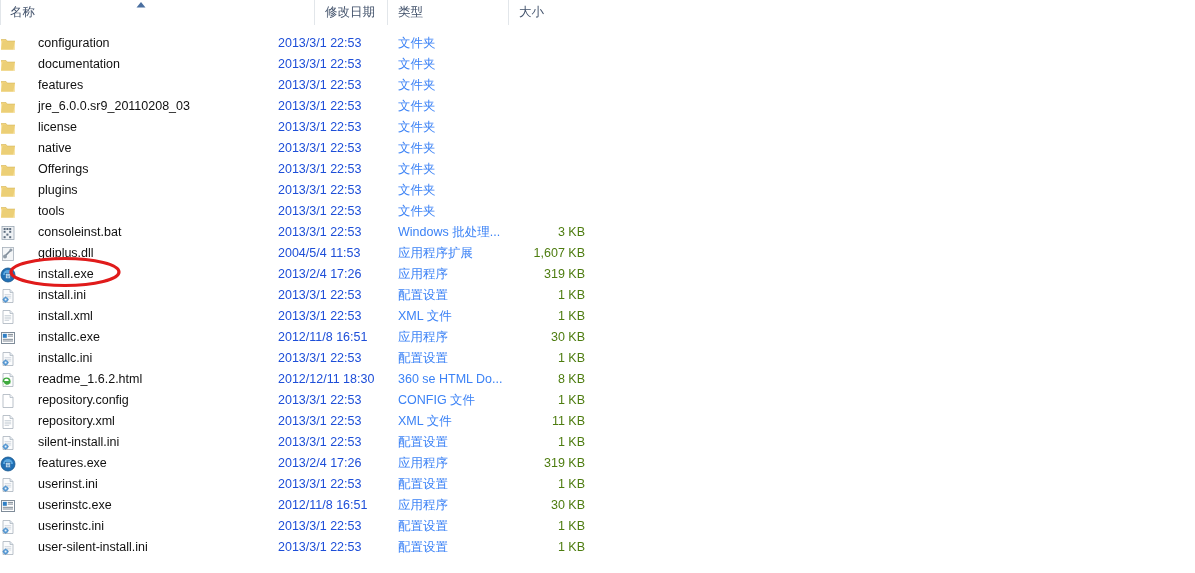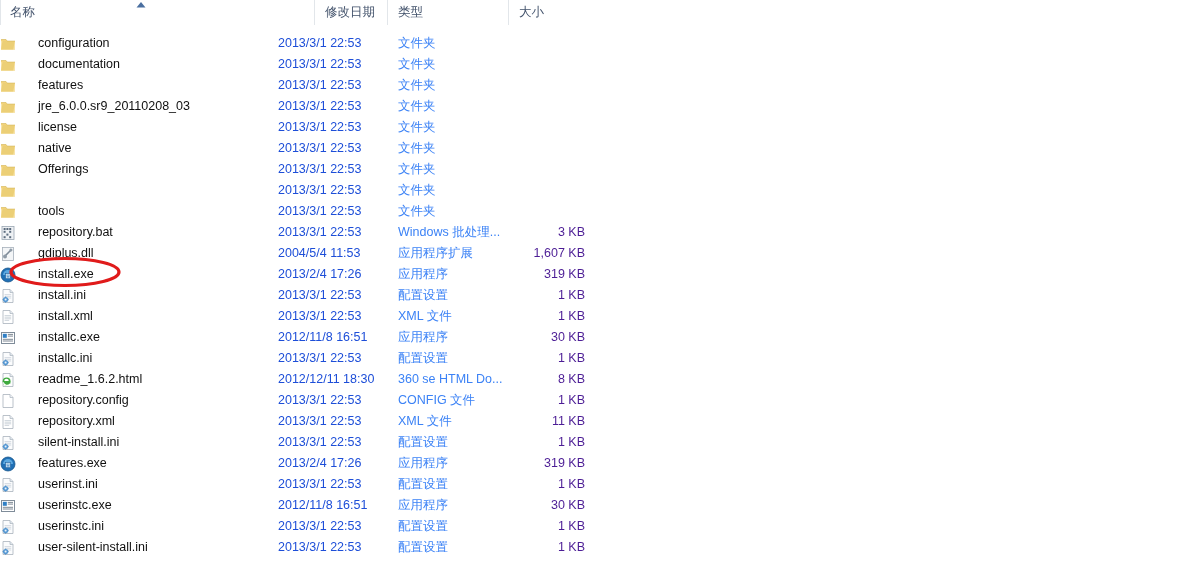--- a/index.html
+++ b/index.html
@@ -98,21 +98,21 @@
     color: #1d4ed8;
   }
   .c-type {
     left: 398px;
     width: 112px;
     color: #3b82f6;
   }
   .c-size {
     left: 500px;
     width: 85px;
-    color: #4c1d95;
+    color: #4d7c0f;
     text-align: right;
   }
 
   
   .ficon {
     position: absolute;
     left: 0px;
     top: 3px;
     width: 16px;
     height: 16px;
@@ -230,20 +230,21 @@
             <path d="M1 3.5h5l1.2 1.6H15v8.4H1z" fill="#f2d27a"></path>
             <path d="M1 5.1h14v8.4H1z" fill="#f7e3a8"></path>
             <path d="M2.4 5.1h12.4l-1.5 8.4H1z" fill="#eccf76"></path>
             <path d="M1 3.5h5l1.2 1.6H15" fill="none" stroke="#d9bb63" stroke-width=".7"></path>
           </svg></span>
         <div class="cell c-date">2013/3/1 22:53</div>
         <div class="cell c-type">文件夹</div>
         <div class="cell c-size"></div>
       </div>
       <div class="row">
+        <div class="cell c-name">plugins</div>
         <span class="ficon"><svg width="16" height="16" viewBox="0 0 16 16">
             <path d="M1 3.5h5l1.2 1.6H15v8.4H1z" fill="#f2d27a"></path>
             <path d="M1 5.1h14v8.4H1z" fill="#f7e3a8"></path>
             <path d="M2.4 5.1h12.4l-1.5 8.4H1z" fill="#eccf76"></path>
             <path d="M1 3.5h5l1.2 1.6H15" fill="none" stroke="#d9bb63" stroke-width=".7"></path>
           </svg></span>
         <div class="cell c-date">2013/3/1 22:53</div>
         <div class="cell c-type">文件夹</div>
         <div class="cell c-size"></div>
       </div>
@@ -253,21 +254,21 @@
             <path d="M1 3.5h5l1.2 1.6H15v8.4H1z" fill="#f2d27a"></path>
             <path d="M1 5.1h14v8.4H1z" fill="#f7e3a8"></path>
             <path d="M2.4 5.1h12.4l-1.5 8.4H1z" fill="#eccf76"></path>
             <path d="M1 3.5h5l1.2 1.6H15" fill="none" stroke="#d9bb63" stroke-width=".7"></path>
           </svg></span>
         <div class="cell c-date">2013/3/1 22:53</div>
         <div class="cell c-type">文件夹</div>
         <div class="cell c-size"></div>
       </div>
       <div class="row">
-        <div class="cell c-name">repository.bat</div>
+        <div class="cell c-name">consoleinst.bat</div>
         <span class="ficon"><svg width="16" height="16" viewBox="0 0 16 16">
             <rect x="2" y="1.5" width="12" height="13" fill="#eef1f4" stroke="#9aa6b2" stroke-width=".8"></rect>
             <g fill="#5b6b7d">
               <rect x="3.6" y="3" width="2" height="2"></rect>
               <rect x="6.4" y="3" width="2" height="2"></rect>
               <rect x="9.2" y="3" width="2" height="2"></rect>
               <rect x="3.6" y="5.8" width="2" height="2"></rect>
               <rect x="9.2" y="5.8" width="2" height="2"></rect>
               <rect x="6.4" y="8.6" width="2" height="2"></rect>
               <rect x="3.6" y="11.2" width="2" height="2"></rect>

